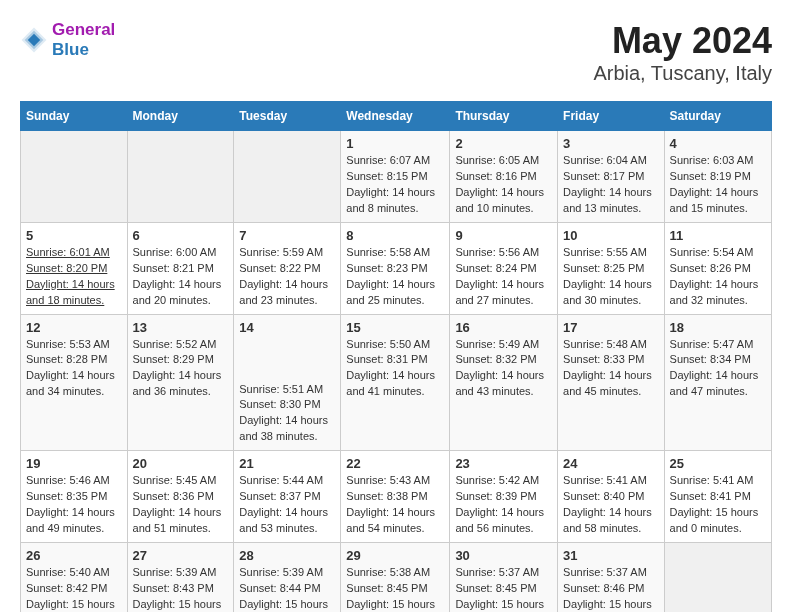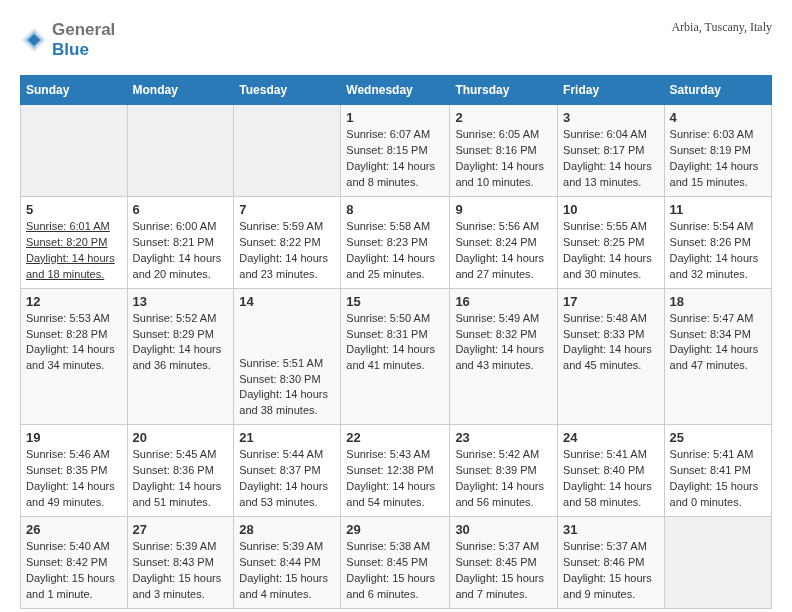--- a/index.html
+++ b/index.html
@@ -27,23 +27,22 @@
     }
     .title-block {
       text-align: right;
     }
     .month-title {
       font-size: 36px;
       font-weight: bold;
       color: #222;
     }
     .subtitle {
-      font-size: 12px;
+      font-size: 20px;
       color: #444;
-      font-family: Liberation Serif, serif;
     }
     table {
       width: 100%;
       border-collapse: collapse;
       font-size: 11px;
     }
     thead tr {
       background-color: #2a7ab8;
       color: #fff;
     }
@@ -90,25 +89,26 @@
 <body>
 
 <div class="header">
   <div class="logo">
     <svg class="logo-icon" viewBox="0 0 36 36" xmlns="http://www.w3.org/2000/svg">
       <polygon points="18,2 34,18 18,34 2,18" fill="#2a7ab8" opacity="0.15"></polygon>
       <polygon points="18,6 30,18 18,30 6,18" fill="#2a7ab8" opacity="0.3"></polygon>
       <polygon points="18,10 26,18 18,26 10,18" fill="#2a7ab8"></polygon>
     </svg>
     <div style="line-height:1.15">
-      <div style="font-size:17px;font-weight:bold;color:#737373;">General</div>
+      <div style="font-size:17px;font-weight:bold;color:#a21caf;">General</div>
       <div style="font-size:17px;font-weight:bold;color:#2a7ab8;">Blue</div>
     </div>
   </div>
   <div class="title-block">
+    <div class="month-title">May 2024</div>
     <div class="subtitle">Arbia, Tuscany, Italy</div>
   </div>
 </div>
 
 <table>
   <thead>
     <tr>
     <th>Sunday</th>
         <th>Monday</th>
         <th>Tuesday</th>
@@ -272,21 +272,21 @@
         <td>
           <div class="day-num">21</div>
           <div class="day-info" style="white-space: pre-line;">Sunrise: 5:44 AM
 Sunset: 8:37 PM
 Daylight: 14 hours
 and 53 minutes.</div>
         </td>
         <td>
           <div class="day-num">22</div>
           <div class="day-info" style="white-space: pre-line;">Sunrise: 5:43 AM
-Sunset: 12:38 PM
+Sunset: 8:38 PM
 Daylight: 14 hours
 and 54 minutes.</div>
         </td>
         <td>
           <div class="day-num">23</div>
           <div class="day-info" style="white-space: pre-line;">Sunrise: 5:42 AM
 Sunset: 8:39 PM
 Daylight: 14 hours
 and 56 minutes.</div>
         </td>

